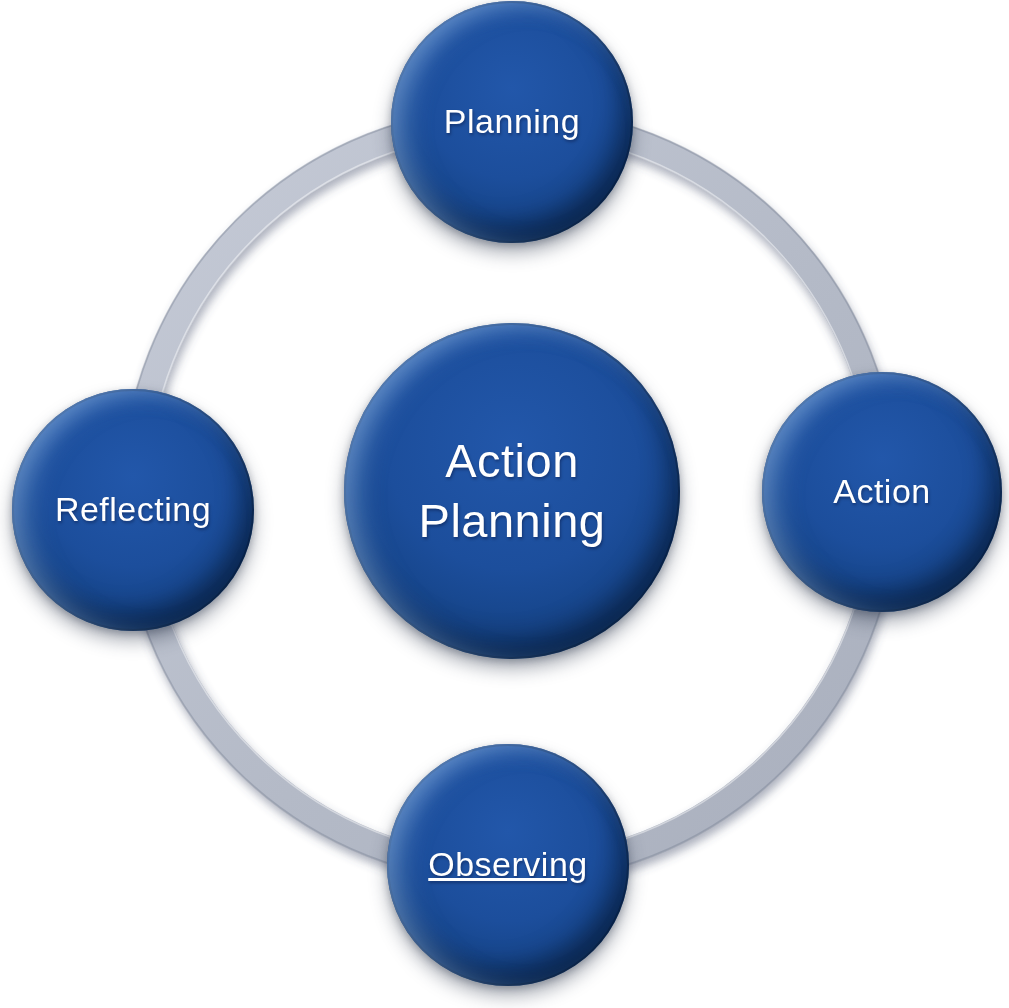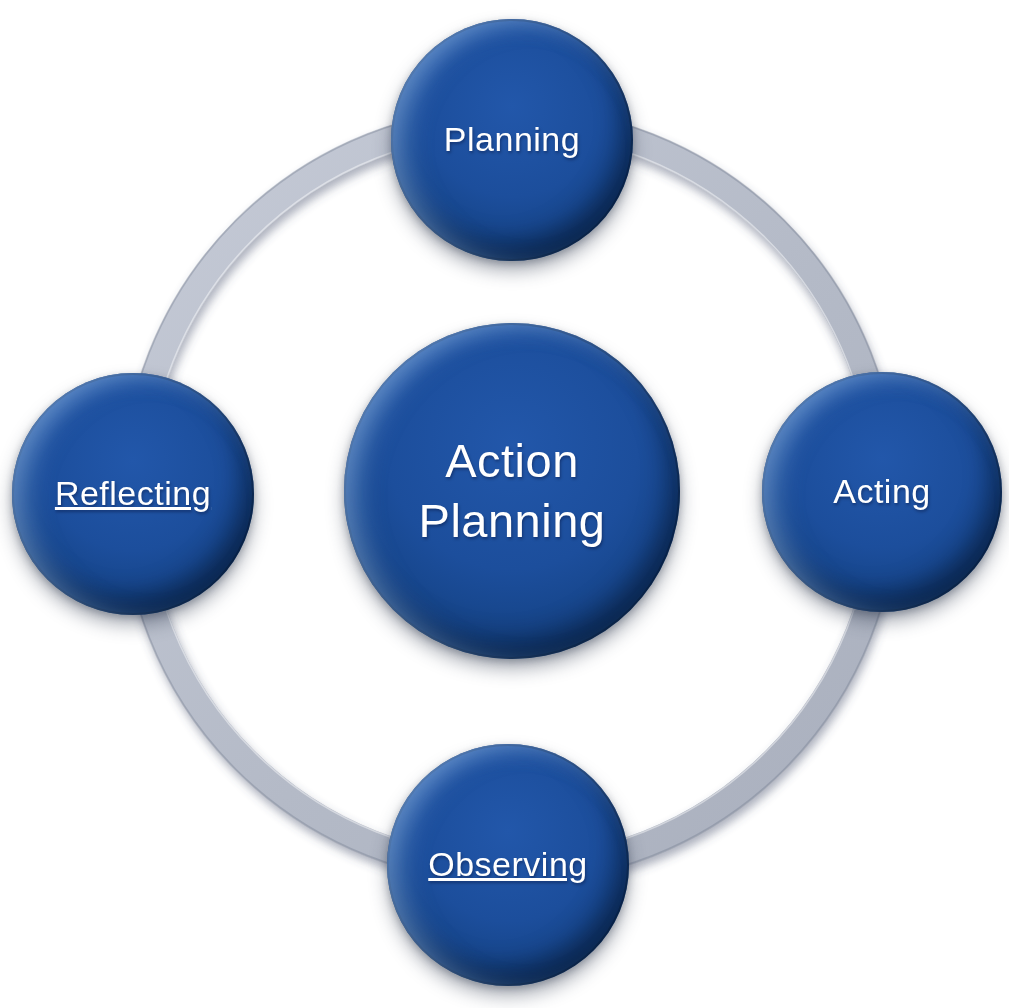--- a/index.html
+++ b/index.html
@@ -57,24 +57,24 @@
     left: 344px;
     top: 323px;
     width: 336px;
     height: 336px;
   }
   .node-center .node-label {
     font-size: 47px;
     line-height: 1.28;
     width: 290px;
   }
-  .node-top    { left: 391px; top: 19px;   width: 242px; height: 242px; }
+  .node-top    { left: 391px; top: 1px;   width: 242px; height: 242px; }
   .node-right  { left: 762px; top: 372px; width: 240px; height: 240px; }
   .node-bottom { left: 387px; top: 744px; width: 242px; height: 242px; text-decoration: underline; }
-  .node-left   { left: 12px;  top: 373px; width: 242px; height: 242px; text-decoration: underline; }
+  .node-left   { left: 12px;  top: 389px; width: 242px; height: 242px; }
 </style>
 </head>
 <body>
 
 <div class="canvas">
 
   <svg class="ring-svg" width="1009" height="1008" viewBox="0 0 1009 1008" aria-hidden="true">
     <defs>
       <linearGradient id="ringGrad" x1="0%" y1="0%" x2="100%" y2="100%">
         <stop offset="0%" stop-color="#c6cbd7"></stop>
@@ -92,21 +92,21 @@
 
   <div class="node node-center">
     <div class="node-label">Action Planning</div>
   </div>
 
   <div class="node node-top">
     <div class="node-label">Planning</div>
   </div>
 
   <div class="node node-right">
-    <div class="node-label">Acting</div>
+    <div class="node-label">Action</div>
   </div>
 
   <div class="node node-bottom">
     <div class="node-label">Observing</div>
   </div>
 
   <div class="node node-left">
     <div class="node-label">Reflecting</div>
   </div>
 

